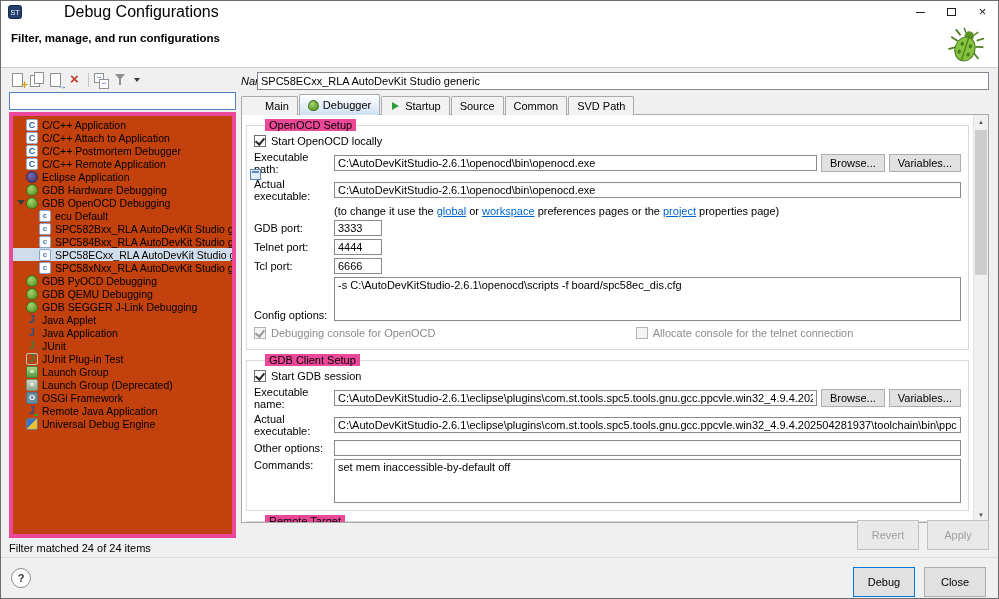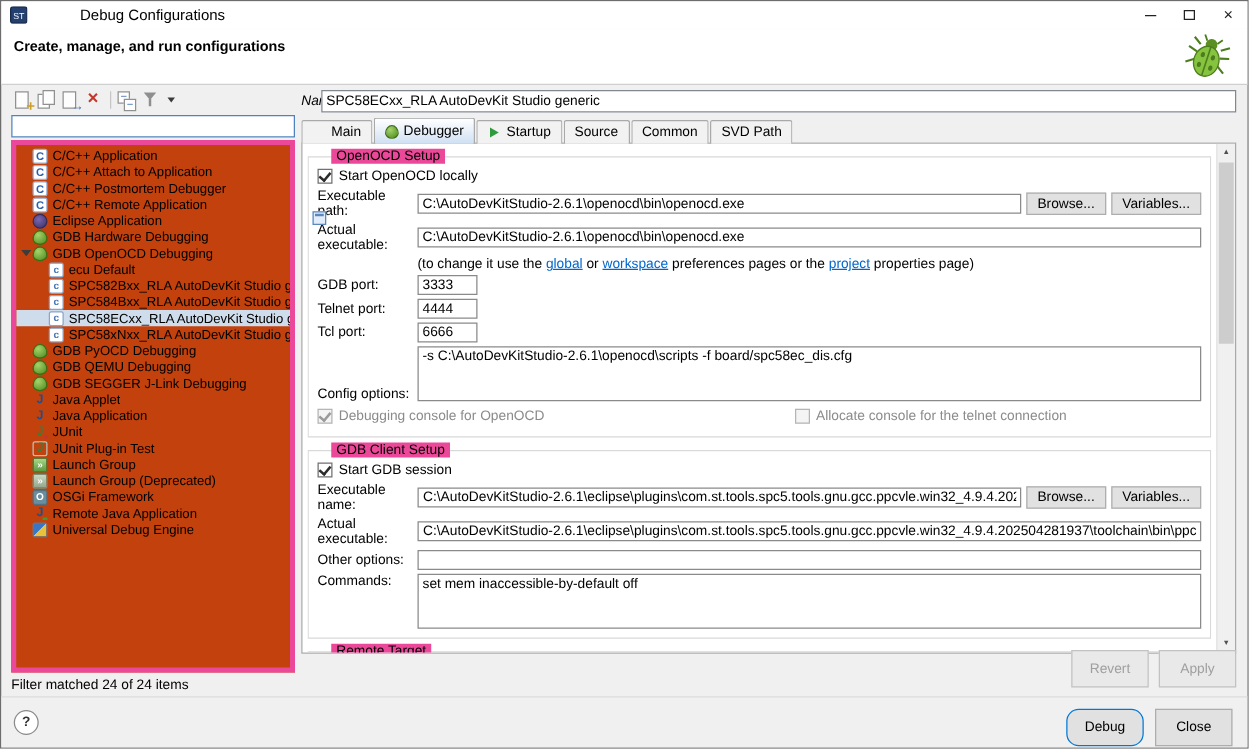--- a/index.html
+++ b/index.html
@@ -2,21 +2,21 @@
 <html><head>
 <meta charset="utf-8">
 <style>
   * { margin:0; padding:0; box-sizing:border-box; }
   html,body { width:999px; height:599px; }
   body { font-family:"Liberation Sans","DejaVu Sans",sans-serif; font-size:11px; color:#000; background:#fff; }
   .window { position:relative; width:999px; height:599px; background:#f0f0f0; border:1px solid #6d6d6d; overflow:hidden; }
 
   
   .titlebar { height:22px; background:#fff; display:flex; align-items:center; padding-left:7px; }
-  .titlebar-title { margin-left:6px; font-size:12px;padding-left:36px; }
+  .titlebar-title { margin-left:6px; font-size:16px;padding-left:36px; }
   .win-controls { margin-left:auto; display:flex; height:100%; }
   .win-btn { width:31px; display:flex; align-items:center; justify-content:center; cursor:default; }
   .glyph-min { width:9px; height:1px; background:#222; display:block; }
   .glyph-max { width:9px; height:8px; border:1px solid #222; display:block; }
   .glyph-close { font-size:13px; line-height:10px; color:#222; }
 
   
   .header { height:45px; background:#fff; border-bottom:1px solid #cfcfcf; position:relative; }
   .header-title { position:absolute; left:10px; top:9px; font-weight:bold; font-size:11.5px; }
   .banner-bug { position:absolute; right:13px; top:4px; }
@@ -114,21 +114,21 @@
 
   .v-scrollbar { position:absolute; top:0; right:0; bottom:0; width:15px; background:#f0f0f0; border-left:1px solid #e2e2e2; }
   .sb-arrow { height:14px; display:flex; align-items:center; justify-content:center; font-size:6px; color:#505050; }
   .sb-arrow.down { position:absolute; bottom:0; left:0; right:0; }
   .sb-thumb { position:absolute; top:15px; left:1px; right:1px; height:145px; background:#cdcdcd; }
 
   .btn { height:30px; display:inline-flex; align-items:center; justify-content:center; padding:0 8px; border:1px solid #adadad; background:#e1e1e1; font:inherit; cursor:default; white-space:nowrap; }
   .btn.small { height:18px; margin-left:4px; }
   .btn.wbtn { min-width:62px; }
   .btn.disabled { color:#9f9f9f; border-color:#c2c2c2; background:#e9e9e9; }
-  .btn.default { border-color:#0078d7;border-radius:10px; }
+  .btn.default { border-color:#0078d7; }
   .ra-row { position:absolute; right:0; bottom:4px; display:flex; gap:8px; }
 
   
   .footer { position:absolute; left:0; right:0; bottom:0; height:41px; background:#f0f0f0; border-top:1px solid #dcdcdc; }
   .help-btn { position:absolute; left:10px; top:10px; width:20px; height:20px; border-radius:50%; border:1px solid #8a8a8a; background:#fff; display:flex; align-items:center; justify-content:center; font-weight:bold; color:#333; }
   .footer-buttons { position:absolute; right:12px; top:9px; display:flex; gap:9px; }
 </style>
 </head>
 <body>
 
@@ -147,21 +147,21 @@
       <div class="win-btn">
           <span class="glyph-max"></span>
         </div>
       <div class="win-btn">
           <span class="glyph-close">×</span>
         </div>
     </div>
   </div>
 
   <div class="header">
-    <div class="header-title">Create, manage, and run configurations</div>
+    <div class="header-title">Filter, manage, and run configurations</div>
     <svg class="banner-bug" width="38" height="38" viewBox="0 0 36 34">
       <g transform="rotate(18 18 17)">
         <path d="M10 9 L4 5 M9 15 L2 13 M9 21 L3 25 M26 9 L32 5 M27 15 L34 13 M27 21 L33 25" stroke="#4e7d1e" stroke-width="1.6" fill="none"></path>
         <path d="M14 5 L11 1 M22 5 L25 1" stroke="#4e7d1e" stroke-width="1.4" fill="none"></path>
         <circle cx="18" cy="7" r="4.5" fill="#5a8f23"></circle>
         <ellipse cx="18" cy="20" rx="9.5" ry="11.5" fill="#86c440" stroke="#4e7d1e"></ellipse>
         <path d="M18 8 V31" stroke="#4e7d1e" stroke-width="1.2"></path>
         <ellipse cx="14" cy="16" rx="1.6" ry="2" fill="#4e7d1e"></ellipse>
         <ellipse cx="22" cy="16" rx="1.6" ry="2" fill="#4e7d1e"></ellipse>
         <ellipse cx="13.5" cy="24" rx="1.6" ry="2" fill="#4e7d1e"></ellipse>

